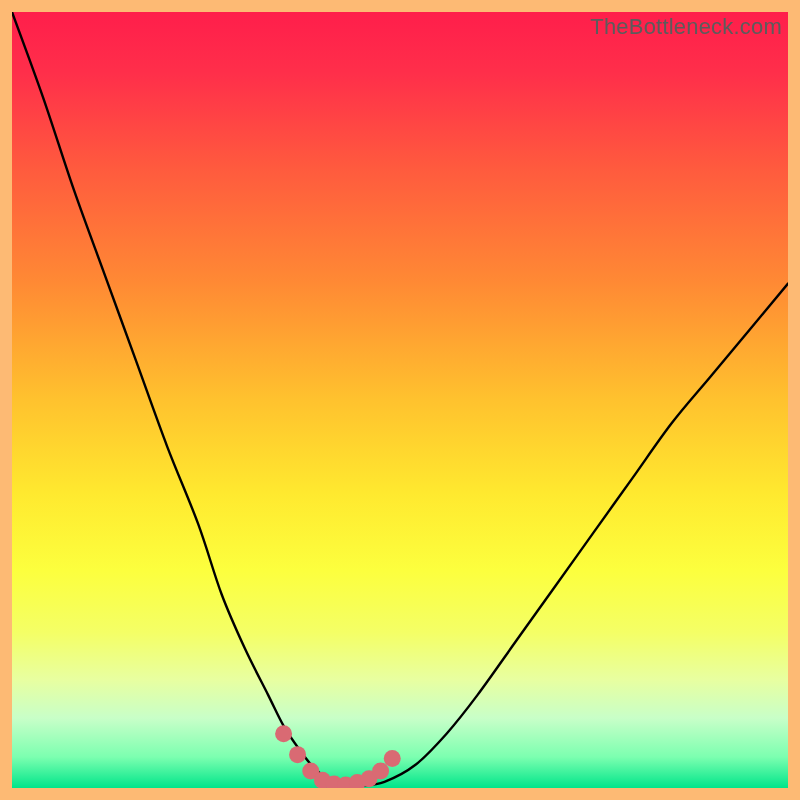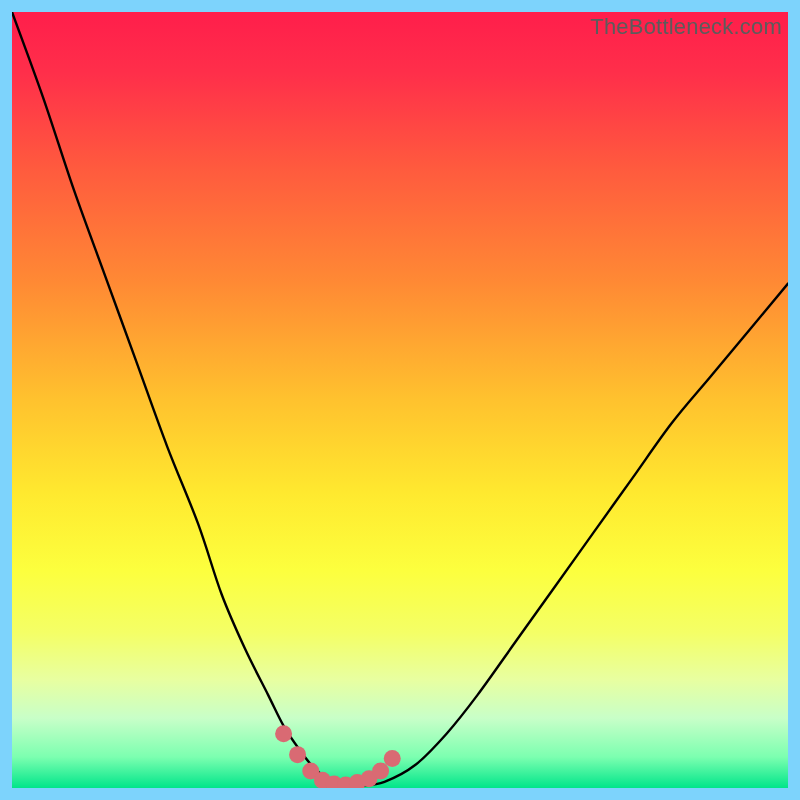--- a/index.html
+++ b/index.html
@@ -7,21 +7,21 @@
   padding: 0;
   width: 800px;
   height: 800px;
   background: #000;
   overflow: hidden;
 }
 .root {
   position: relative;
   width: 800px;
   height: 800px;
-  background: #7dd3fc;
+  background: #fdba74;
 }
 .plot {
   position: absolute;
   left: 12px;
   top: 12px;
   width: 776px;
   height: 776px;
 }
 .watermark {
   position: absolute;

